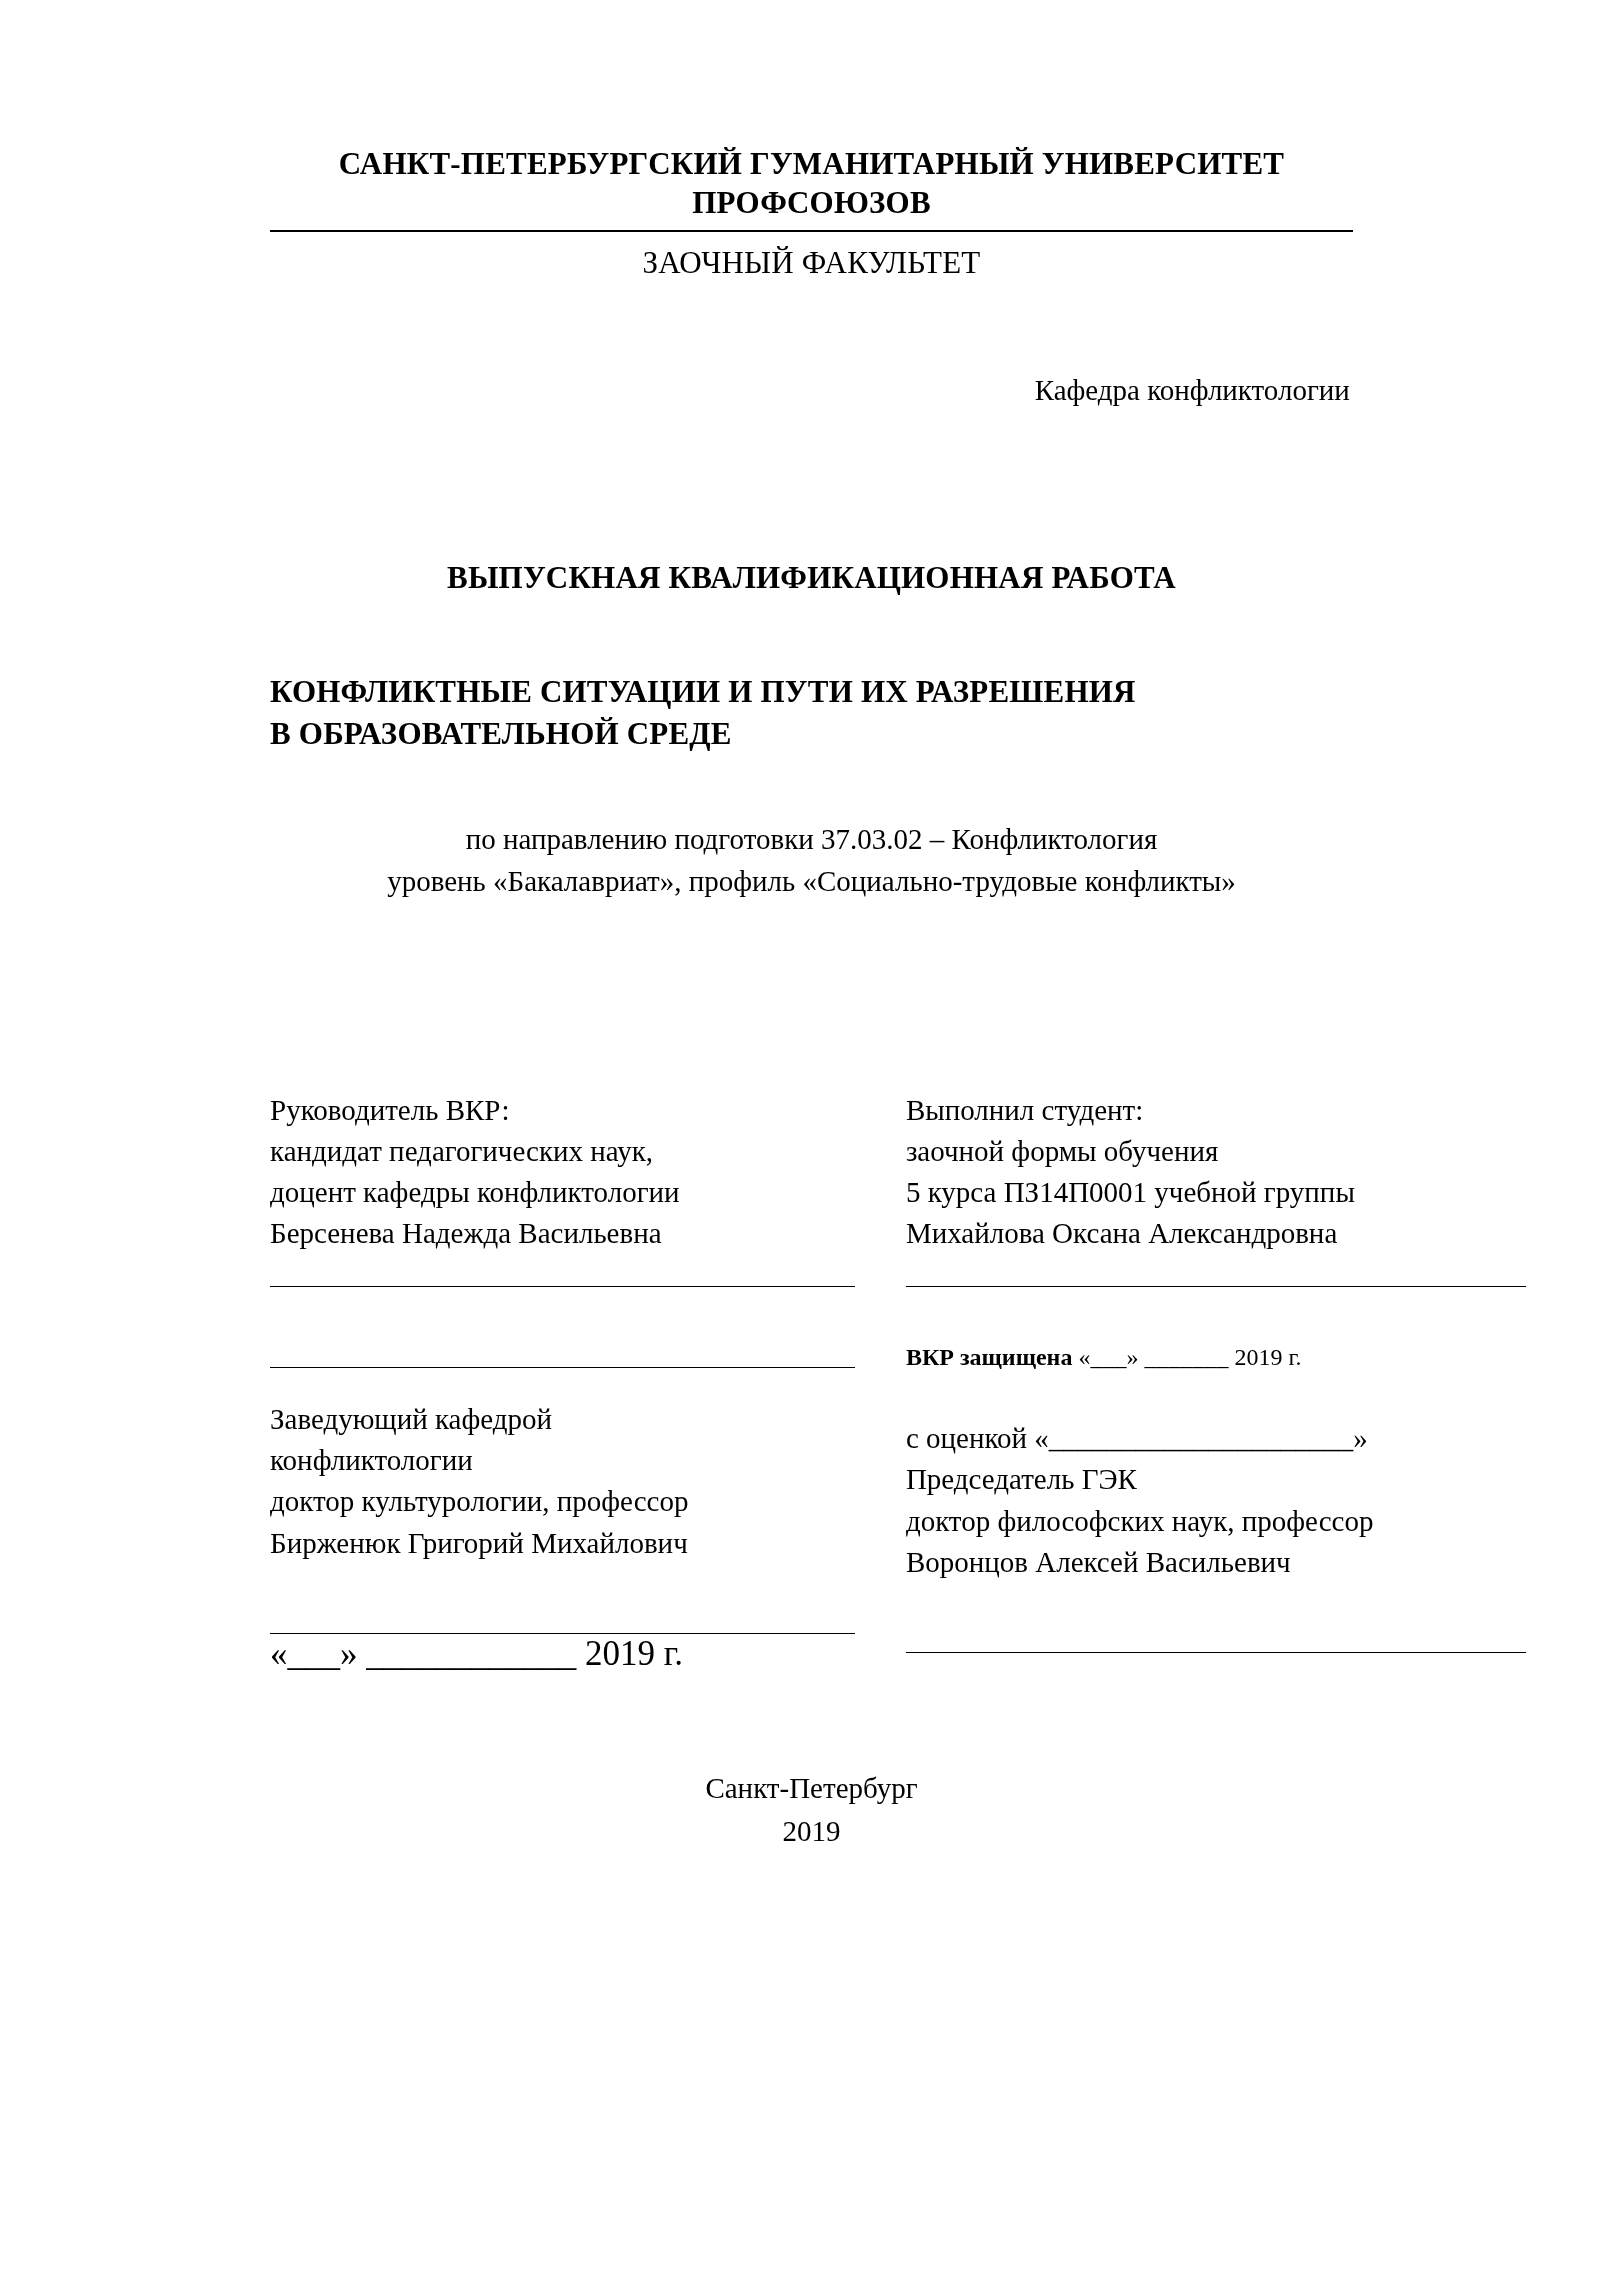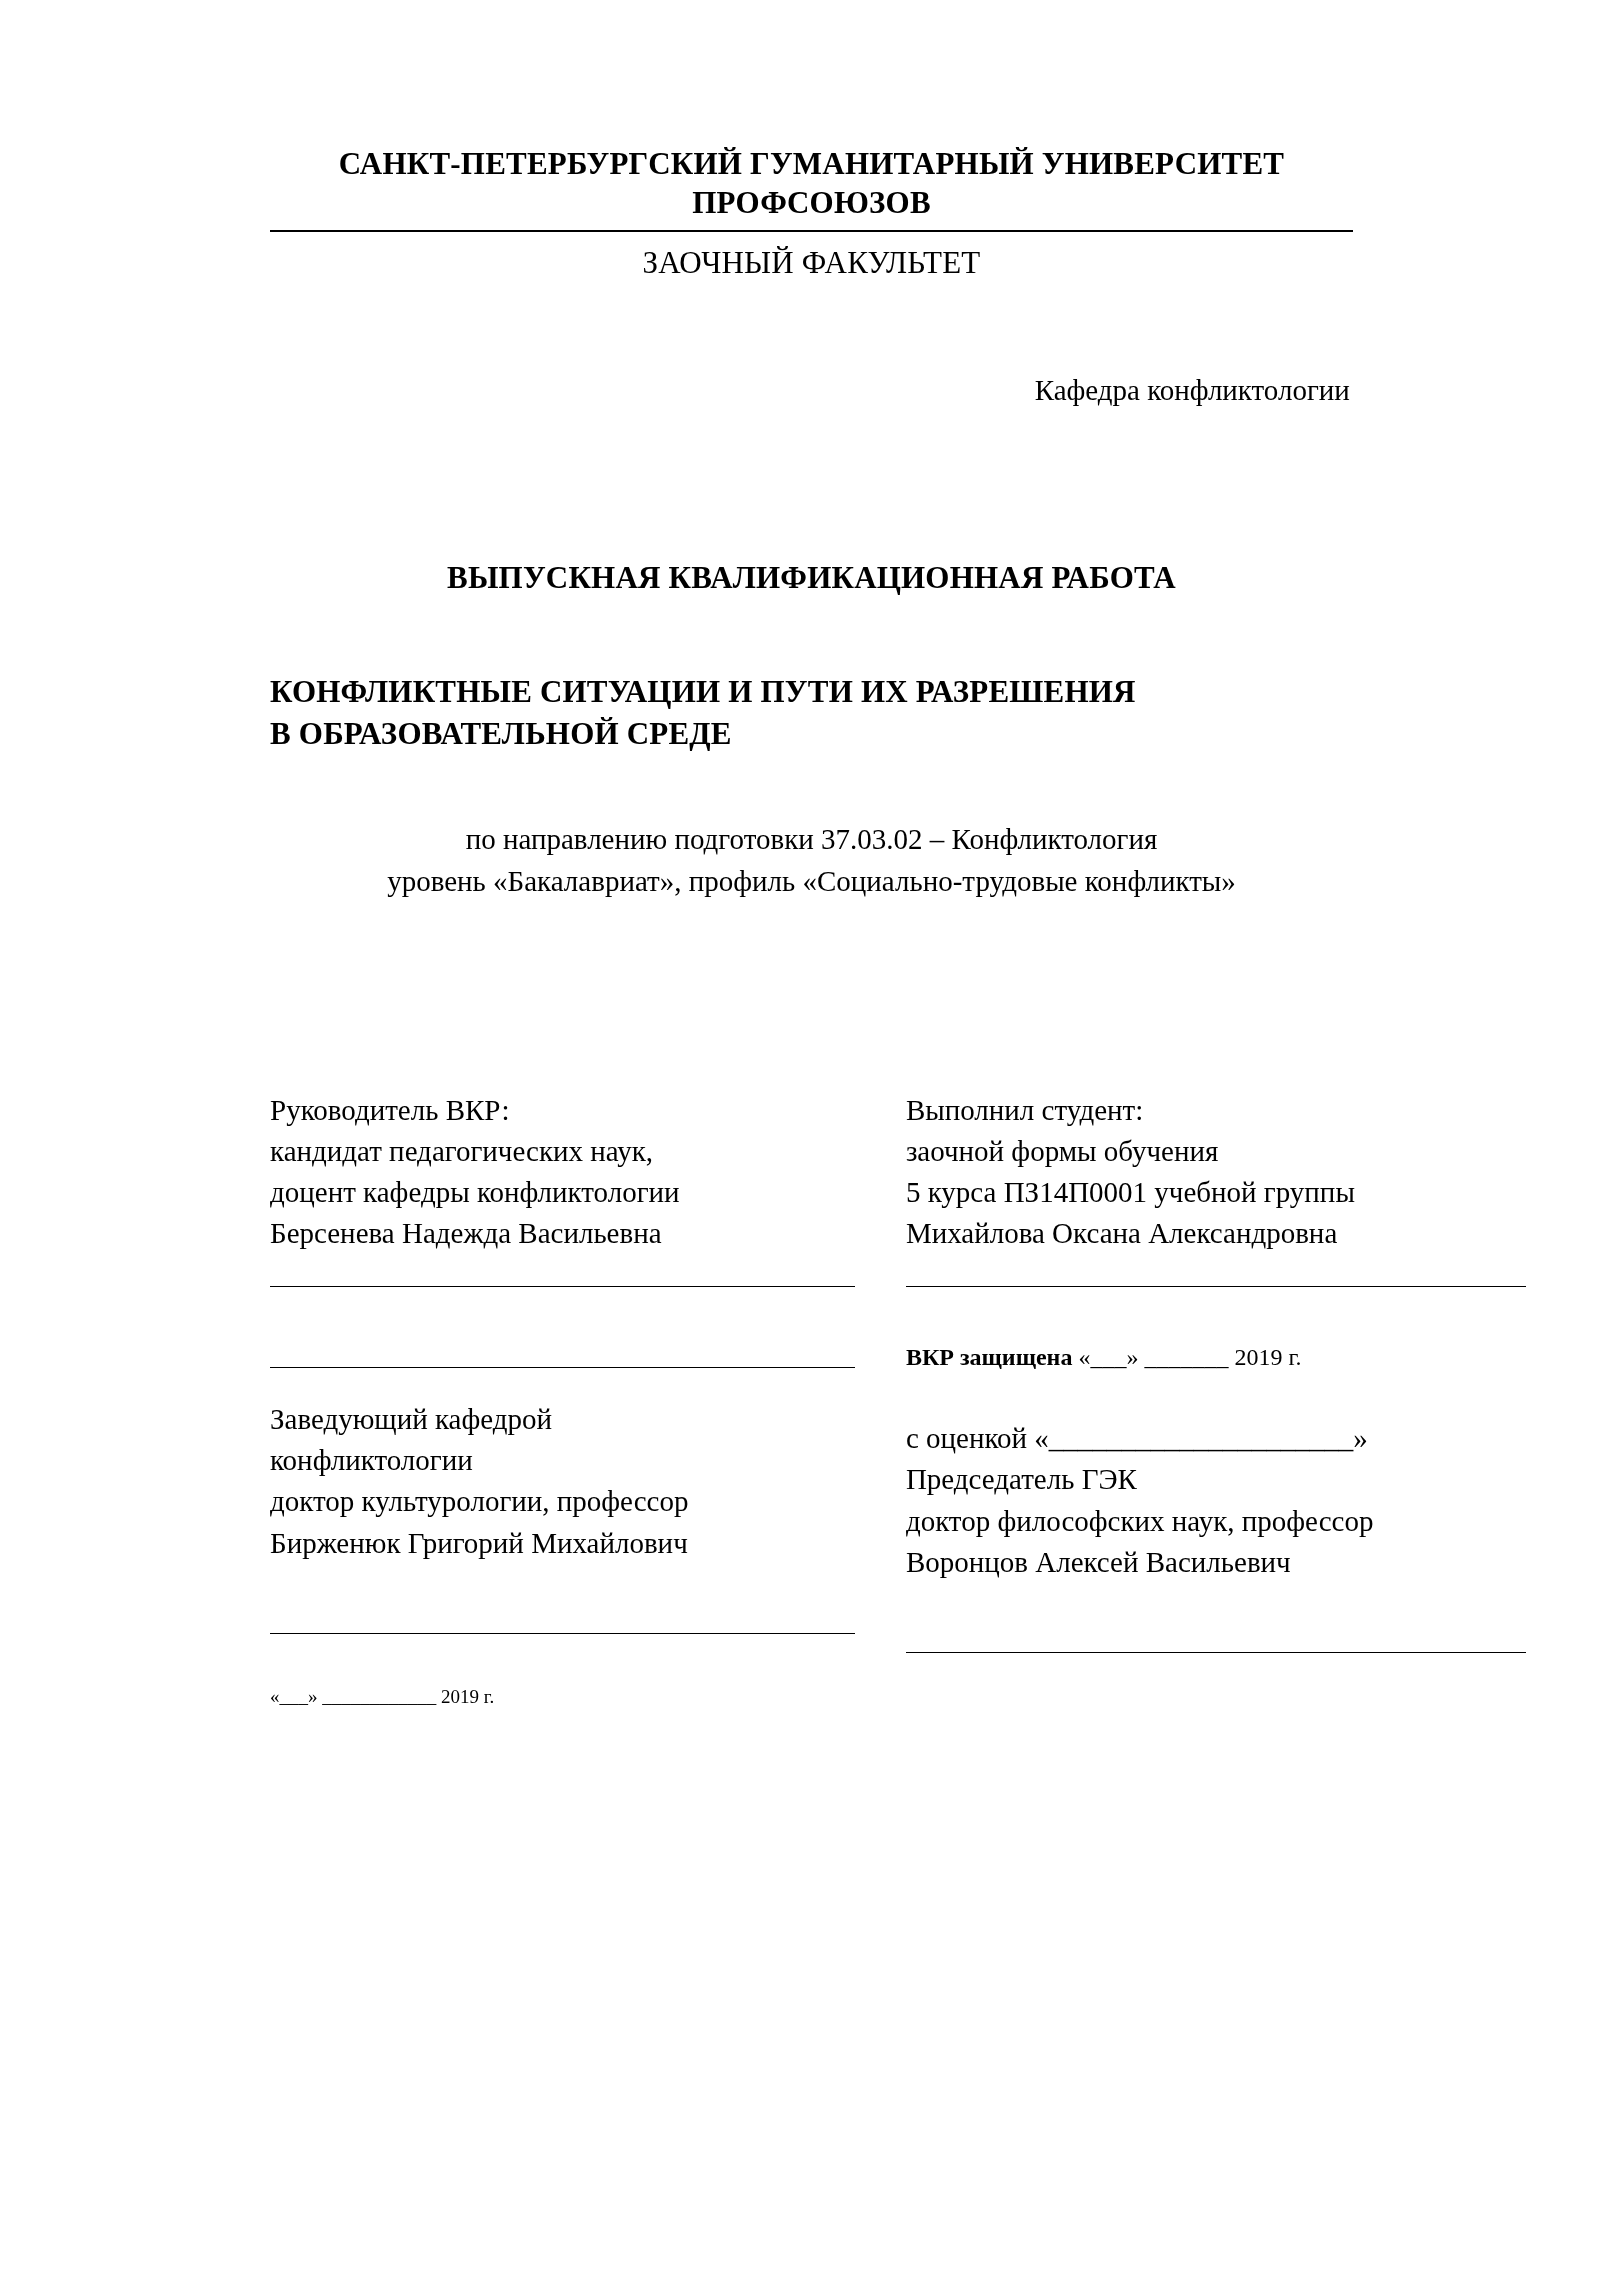--- a/index.html
+++ b/index.html
@@ -99,22 +99,21 @@
   .spacer-86 { height: 68px; }
   .spacer-100 { height: 79px; }
   .defense-line {
     font-size: 24px;
     margin-top: 0;
   }
   .defense-line b {
     font-weight: bold;
   }
   .date-line {
-    font-size: 19px;
-    margin-top: 52px;
+    font-size: 35px;
   }
   .city-block {
     text-align: center;
     font-size: 29px;
     line-height: 1.5;
     margin-top: 93px;
   }
   .underscore {
     letter-spacing: 0;
   }
@@ -199,15 +198,19 @@
         <div>Председатель ГЭК</div>
         <div>доктор философских наук, профессор</div>
         <div>Воронцов Алексей Васильевич</div>
       </div>
       <div class="spacer-86"></div>
       <div class="rule-long right"></div>
     </div>
 
   </div>
 
+  <div class="city-block">
+    <div>Санкт-Петербург</div>
+    <div>2019</div>
+  </div>
 
 </div>
 
 
 </body></html>

